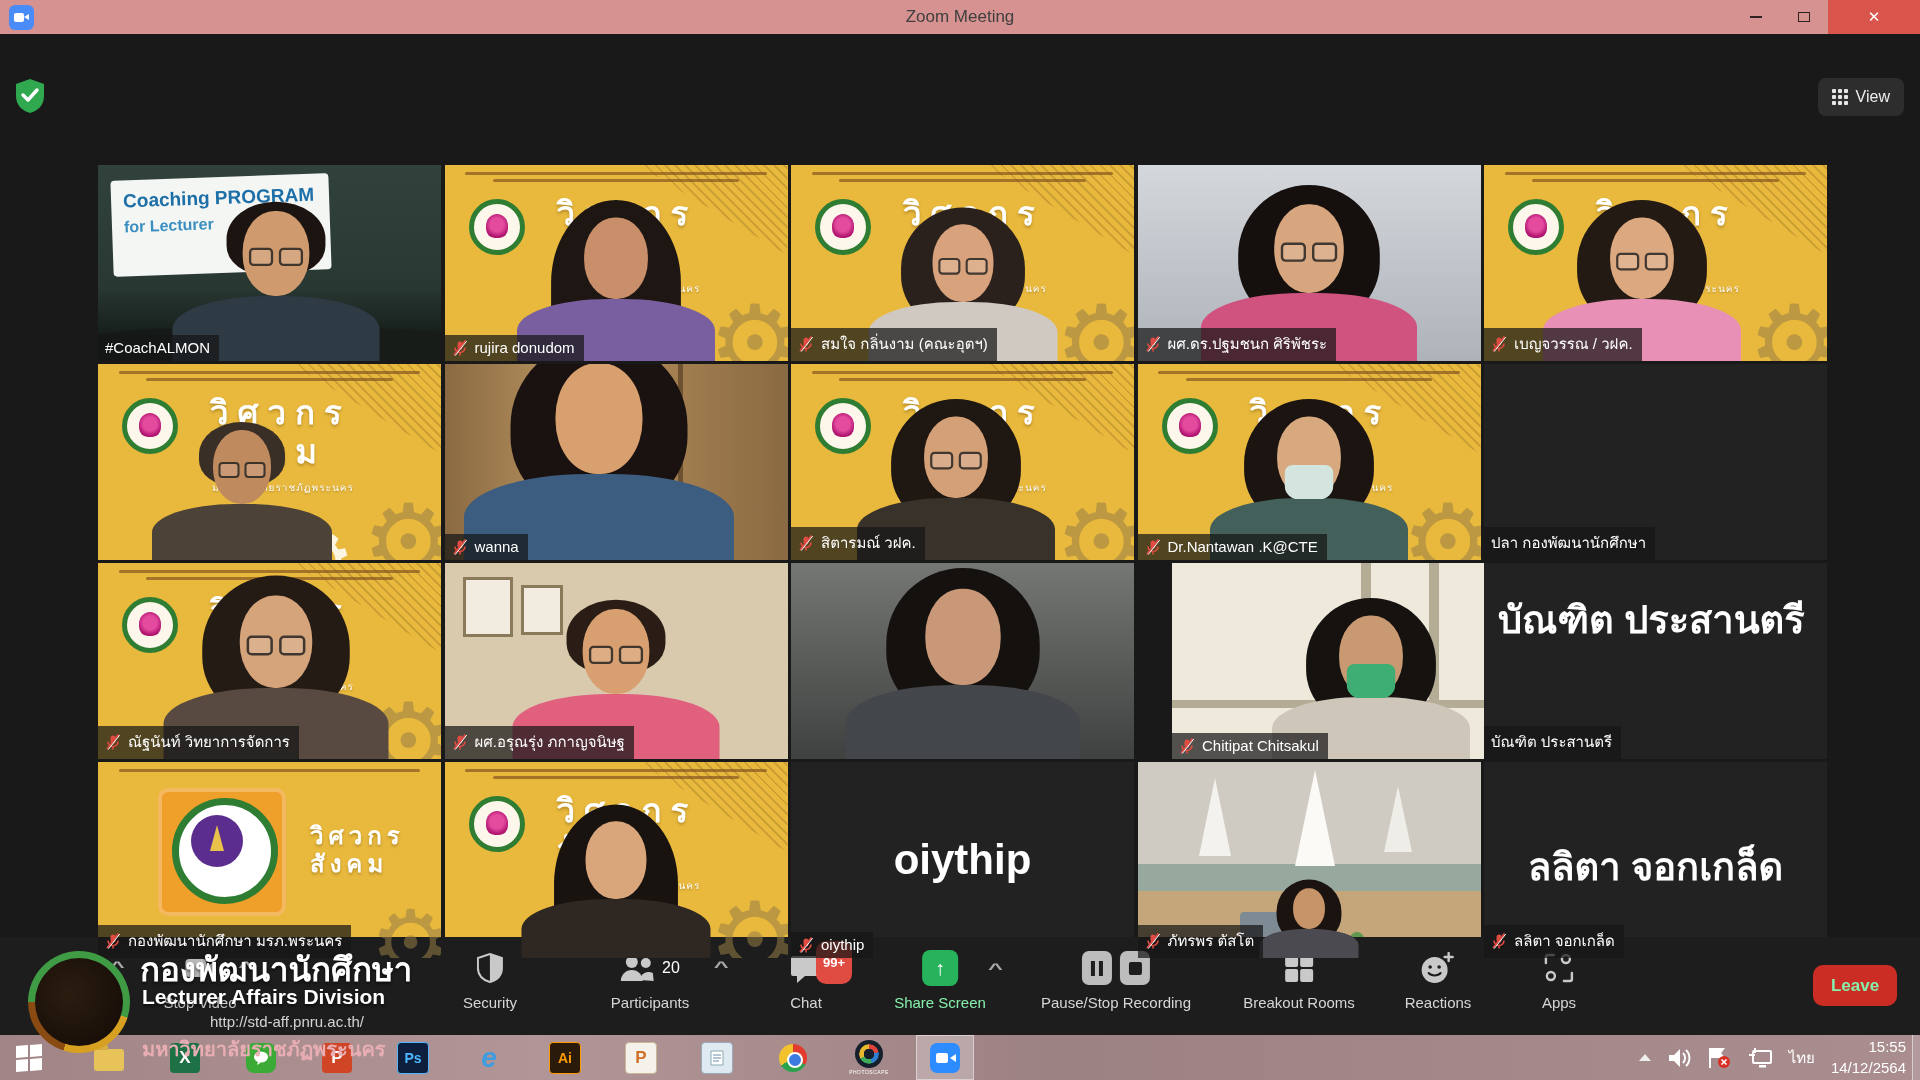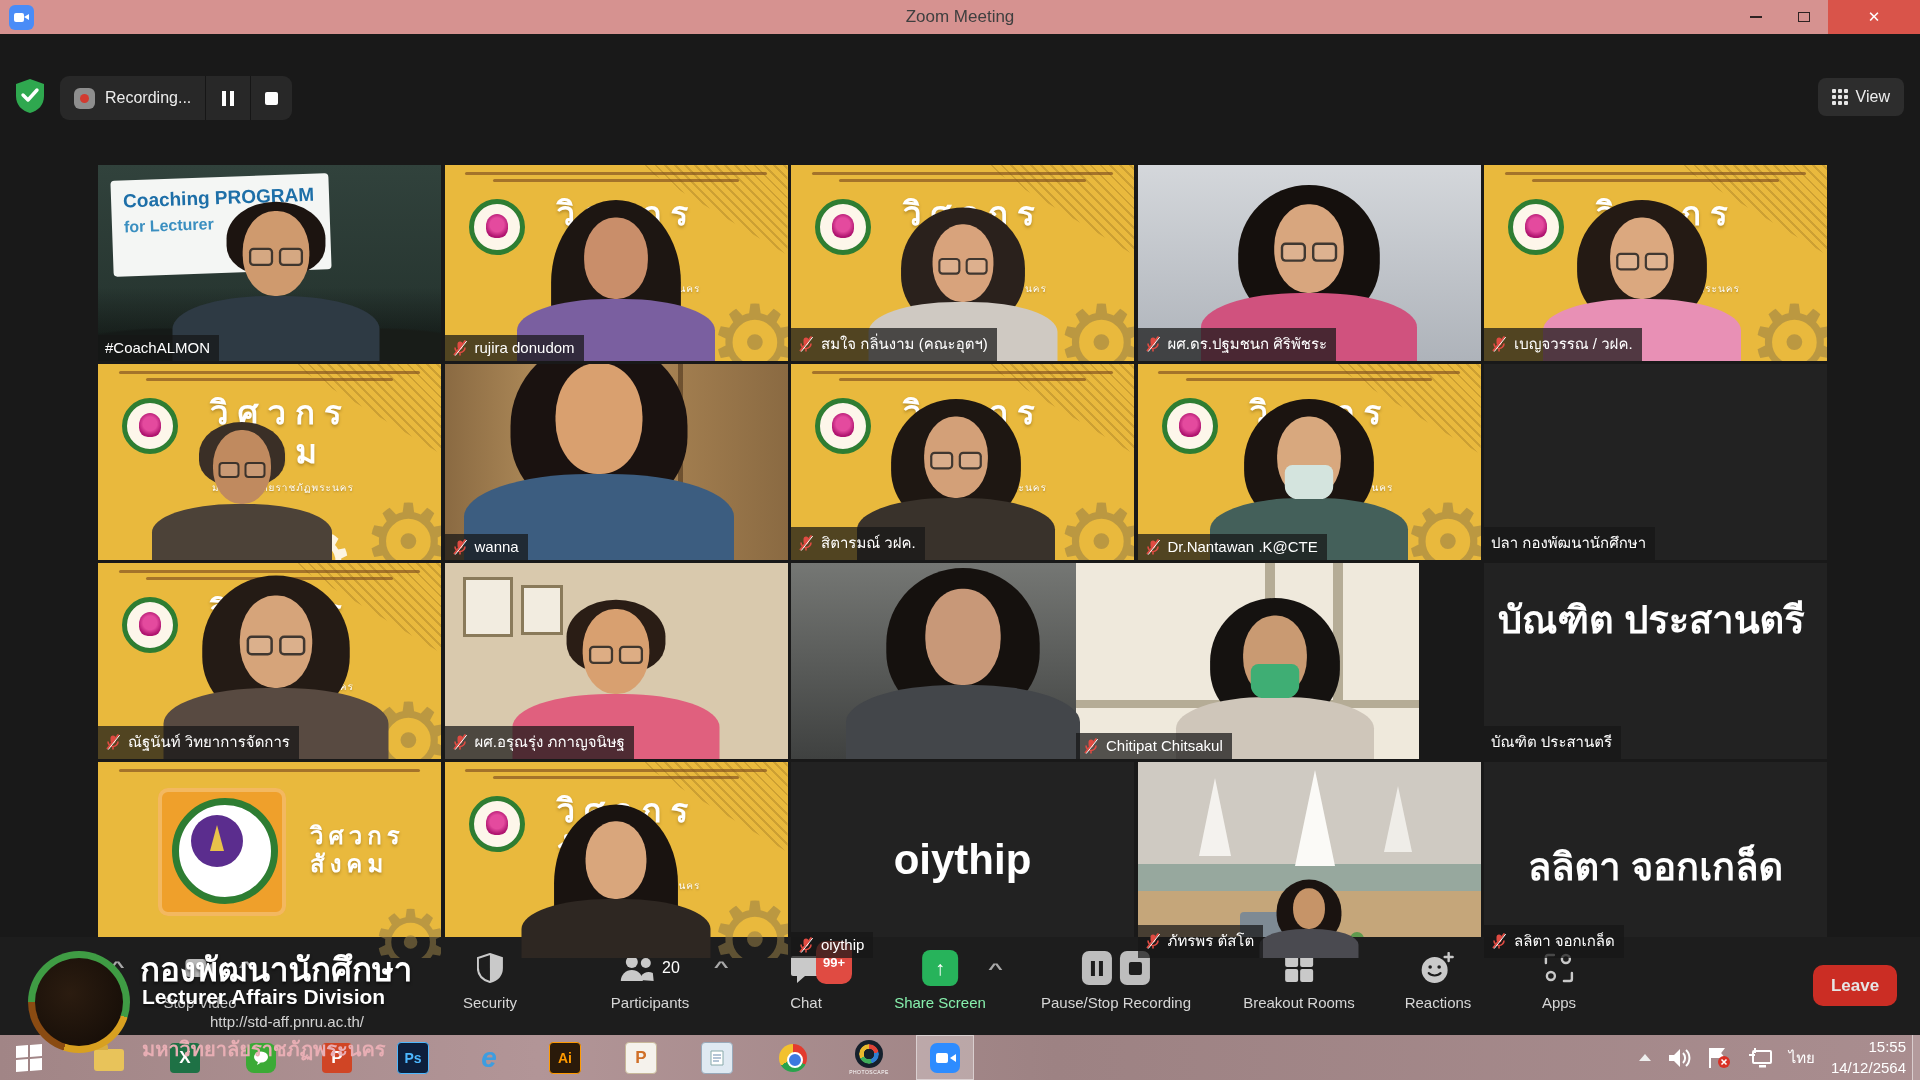--- a/index.html
+++ b/index.html
@@ -73,21 +73,21 @@
   
   .toolbar{position:absolute;left:0;top:937px;width:1920px;height:98px;background:#1d1d1d;}
   .titem{position:absolute;top:13px;transform:translateX(-50%);display:flex;flex-direction:column;align-items:center;gap:8px;color:#d6d6d6;font-size:15px;white-space:nowrap;}
   .titem .irow{height:36px;display:flex;align-items:center;gap:8px;position:relative;}
   .chev{color:#a8a8a8;font-size:15px;font-weight:bold;transform:scaleX(1.7);}
   .badge{position:absolute;top:-9px;right:-30px;background:#e04b42;color:#fff;font-size:13px;font-weight:bold;border-radius:10px;padding:14px 7px;margin-left:9px;}
   .shareic{width:36px;height:36px;border-radius:8px;background:#27b35b;display:flex;align-items:center;justify-content:center;color:#fff;font-size:20px;font-weight:bold;}
   .share .tlabel{color:#86efac;}
   .recico{width:30px;height:34px;border-radius:7px;background:#bdbdbd;display:flex;align-items:center;justify-content:center;gap:4px;}
   .recico i{display:block;background:#1d1d1d;}
-  .leavebtn{position:absolute;right:23px;top:28px;width:84px;height:41px;background:#cb2d24;border-radius:10px;color:#e5e5e5;font-size:17px;font-weight:bold;display:flex;align-items:center;justify-content:center;}
+  .leavebtn{position:absolute;right:23px;top:28px;width:84px;height:41px;background:#cb2d24;border-radius:10px;color:#86efac;font-size:17px;font-weight:bold;display:flex;align-items:center;justify-content:center;}
   
   .wmark{position:absolute;left:0;top:937px;width:560px;height:143px;z-index:40;pointer-events:none;overflow:hidden;}
   .wlogo{position:absolute;left:28px;top:14px;width:102px;height:102px;border-radius:50%;background:conic-gradient(#3f9c44 0 30%,#d8a020 30% 55%,#8a4b12 55% 75%,#3f9c44 75% 100%);}
   .wlogo:after{content:"";position:absolute;inset:7px;border-radius:50%;background:radial-gradient(circle at 40% 40%,#2b1c10,#120b06);}
   .wlogo .p1,.wlogo .p2{position:absolute;width:16px;height:16px;border-radius:50%;background:#e8b84f;}
   .wlogo .p1{left:30px;top:22px}.wlogo .p2{left:54px;top:18px;background:#f0cd6e}
   .wlogo .b1,.wlogo .b2{position:absolute;width:22px;height:44px;border-radius:40% 40% 20% 50%;background:#e8b84f;}
   .wlogo .b1{left:27px;top:38px;transform:rotate(8deg)}.wlogo .b2{left:52px;top:34px;background:#f0cd6e;transform:rotate(-10deg)}
   .wm-title{position:absolute;left:140px;top:6px;color:#fff;font-weight:bold;font-size:33px;text-shadow:0 2px 3px rgba(0,0,0,.6);}
   .wm-sub{position:absolute;left:142px;top:48px;color:#fff;font-weight:bold;font-size:21px;text-shadow:0 2px 3px rgba(0,0,0,.6);}
@@ -131,35 +131,20 @@
       <span class="glyph-max"></span>
     </div>
   <div class="winbtn btn-close">✕</div>
 </div>
 
 <div class="meet">
   <svg class="shield" width="32" height="36" viewBox="0 0 32 36">
     <path d="M16 1 L30 6 V18 C30 27 24 33 16 35 C8 33 2 27 2 18 V6 Z" fill="#2fa84f"></path>
     <path d="M9 17 l5 5 l9 -10" stroke="#fff" stroke-width="3.4" fill="none" stroke-linecap="round" stroke-linejoin="round"></path>
   </svg>
-  <div class="recpill">
-    <div class="seg">
-      <span class="recdot"></span>
-      <span>Recording...</span>
-    </div>
-    <div class="div"></div>
-    <div class="seg">
-        <span class="pbar"></span>
-        <span class="pbar"></span>
-      </div>
-    <div class="div"></div>
-    <div class="seg">
-        <span class="sq"></span>
-      </div>
-  </div>
   <div class="viewbtn">
     <span class="gridico">
         <b></b>
         <b></b>
         <b></b>
         <b></b>
         <b></b>
         <b></b>
         <b></b>
         <b></b>
@@ -474,21 +459,21 @@
         </div>
       </div>
       <div class="tile" style="left: 791px; top: 529px;">
         <div class="pbg" style="background: linear-gradient(rgb(117, 119, 116), rgb(63, 65, 64));"></div>
         <div class="person" style="left: 50%; bottom: -4px; transform: translateX(-50%) scale(1.3);">
           <div class="hair " style="background:#15110e"></div>
           <div class="body" style="background:#43464a"></div>
           <div class="face" style="background:#c89878"></div>
         </div>
       </div>
-      <div class="tile" style="left: 1076px; top: 529px;">
+      <div class="tile" style="left: 1172px; top: 529px;">
         <div class="pbg" style="background: rgb(239, 233, 220);">
           <div class="winbar" style="left:55%"></div>
           <div class="winbar" style="left:75%"></div>
           <div style="position:absolute;left:0;top:70%;right:0;height:8px;background:#b5ac96"></div>
         </div>
         <div class="person" style="left: 58%; bottom: -4px; transform: translateX(-50%) scale(1.1);">
           <div class="hair " style="background:#151210"></div>
           <div class="body" style="background:#cfc6ba"></div>
           <div class="face" style="background:#c99a72"></div>
           <div class="fmask" style="background:#3fae74"></div>
@@ -514,20 +499,29 @@
           <div class="tl" style="top:7px"></div>
           <div class="sealpanel">
             <div class="ring"></div>
             <div class="core"></div>
           </div>
           <div class="big" style="left:212px;top:60px;font-size:24px;letter-spacing:5px">
             <div>วิศวกร</div>
             <div>สังคม</div>
           </div>
           <div class="gear" style="right:-10px;bottom:-30px;font-size:90px">⚙</div>
+        </div>
+        <div class="lbl">
+          <svg width="16" height="16" viewBox="0 0 16 16">
+            <rect x="5.5" y="1.5" width="5" height="8" rx="2.5" fill="#e04b42"></rect>
+            <path d="M3 7.5 a5 5 0 0 0 10 0 M8 12.5 v3" stroke="#e04b42" stroke-width="1.6" fill="none"></path>
+            <line x1="2" y1="15" x2="13.5" y2="0.5" stroke="#e04b42" stroke-width="1.8"></line>
+            <line x1="3.2" y1="15.6" x2="14.7" y2="1.1" stroke="#fff" stroke-width="1"></line>
+          </svg>
+          <span>กองพัฒนานักศึกษา มรภ.พระนคร</span>
         </div>
       </div>
       <div class="tile" style="left: 444.5px; top: 728px;">
         <div class="bb">
           <div class="tl" style="top:7px"></div>
           <div class="tl" style="top:14px;left:14%;right:14%"></div>
           <div class="hatch"></div>
           <div class="emb"></div>
           <div class="big">
             <div>วิศวกร</div>

